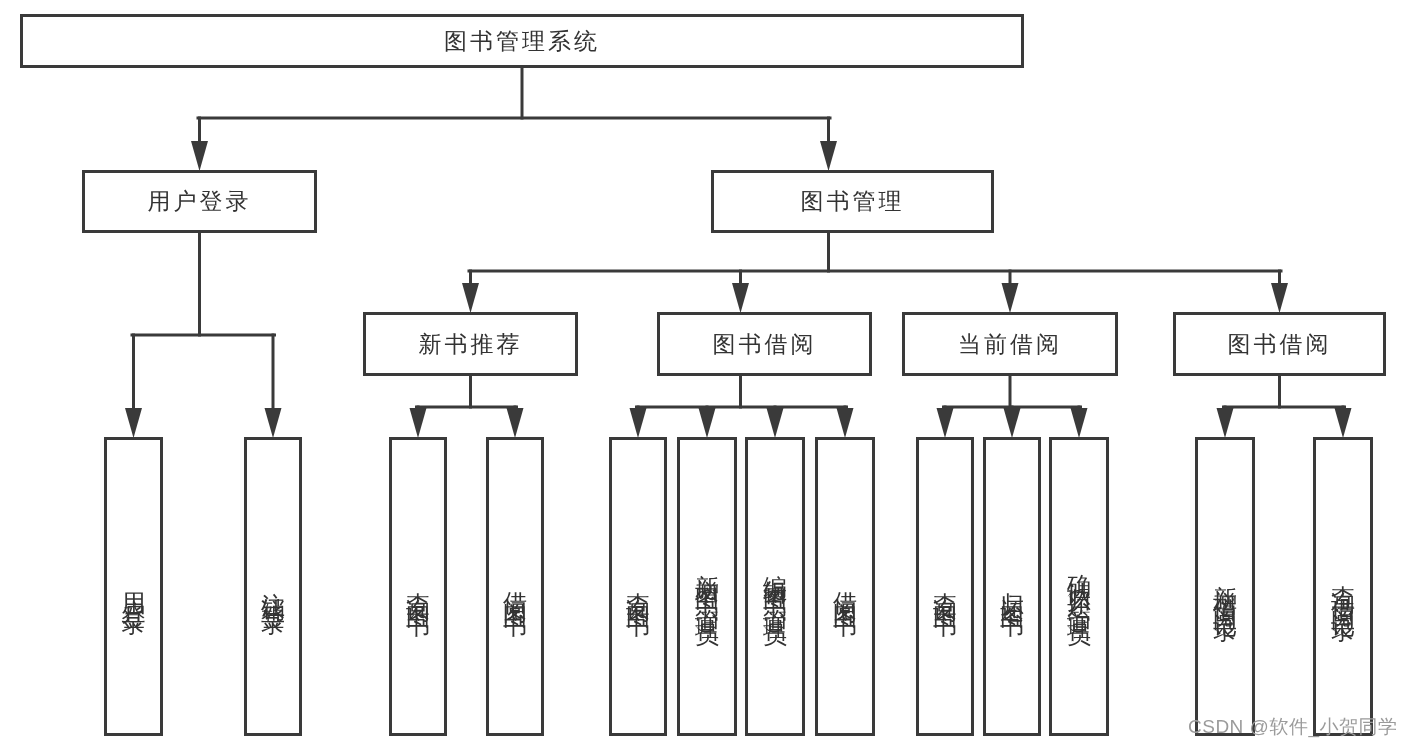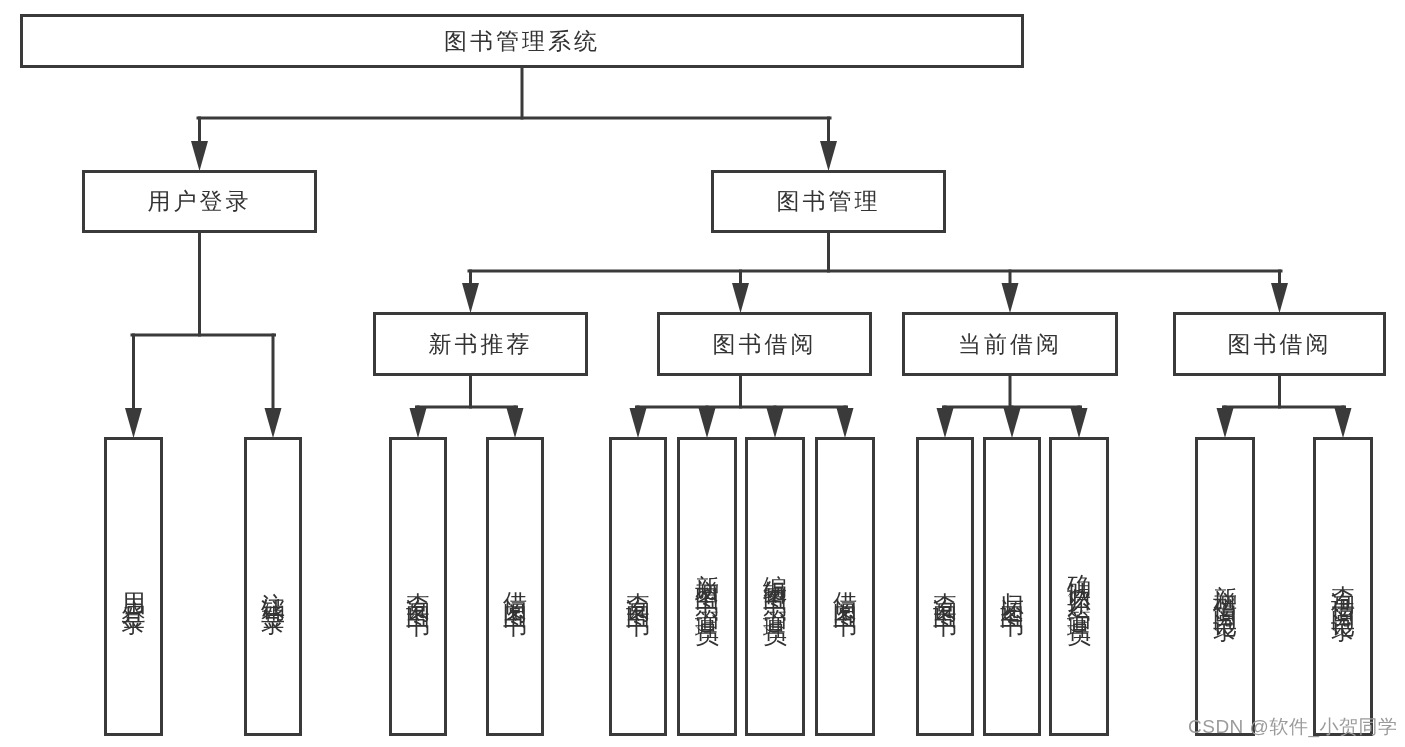--- a/index.html
+++ b/index.html
@@ -116,24 +116,24 @@
       <line x1="1343" y1="407" x2="1343" y2="415" stroke="#3a3a3a" stroke-width="3" stroke-linecap="square"></line>
       <polygon points="1334.5,408 1351.5,408 1343,438" fill="#3a3a3a"></polygon>
     </svg>
   <div id="nodes-layer">
       <div class="node h" style="left: 20px; top: 14px; width: 1004px; height: 54px;">
         <span class="node-label">图书管理系统</span>
       </div>
       <div class="node h" style="left: 82px; top: 170px; width: 235px; height: 63px;">
         <span class="node-label">用户登录</span>
       </div>
-      <div class="node h" style="left: 711px; top: 170px; width: 235px; height: 63px;">
+      <div class="node h" style="left: 711px; top: 170px; width: 283px; height: 63px;">
         <span class="node-label">图书管理</span>
       </div>
-      <div class="node h" style="left: 363px; top: 312px; width: 215px; height: 64px; margin-left: 10px;">
+      <div class="node h" style="left: 363px; top: 312px; width: 215px; height: 64px;">
         <span class="node-label">新书推荐</span>
       </div>
       <div class="node h" style="left: 633px; top: 312px; width: 215px; height: 64px; margin-left: 24px;">
         <span class="node-label">图书借阅</span>
       </div>
       <div class="node h" style="left: 902px; top: 312px; width: 216px; height: 64px;">
         <span class="node-label">当前借阅</span>
       </div>
       <div class="node h" style="left: 1173px; top: 312px; width: 213px; height: 64px;">
         <span class="node-label">图书借阅</span>

